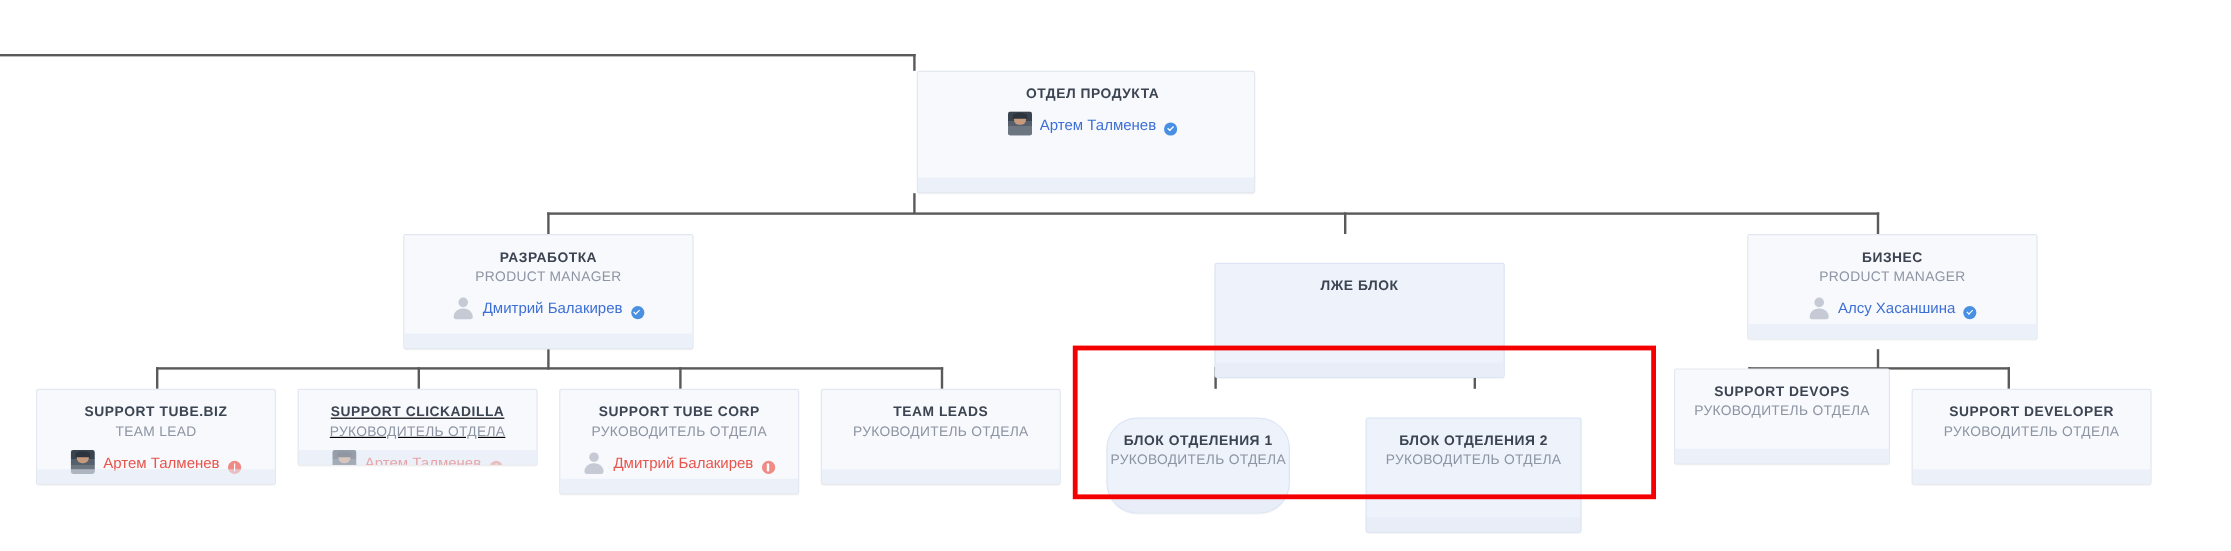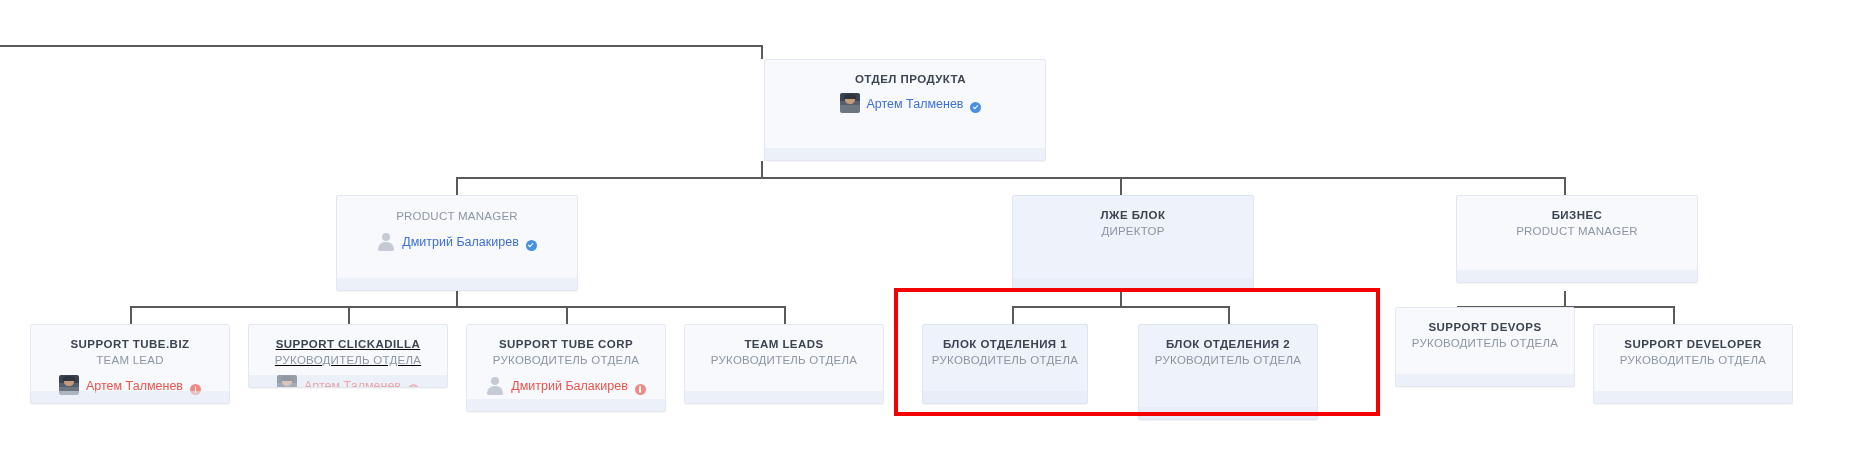--- a/index.html
+++ b/index.html
@@ -36,20 +36,21 @@
     border: 1px solid #e3e8f0;
     border-radius: 2px;
     box-shadow: 0 1px 0 rgba(0,0,0,0.04);
     text-align: center;
     padding-top: 12px;
     overflow: hidden;
   }
   .node.tint {
     background: #edf2fb;
     border-color: #dde5f4;
+    margin-top: 24px;
   }
   .node::after {
     content: "";
     position: absolute;
     left: 0; right: 0; bottom: 0;
     height: 12px;
     background: rgba(228,234,245,0.55);
   }
 
   .node-title {
@@ -208,36 +209,41 @@
   <div class="node" style="left:764px; top:59px; width:282px; height:102px;padding-left:11px;">
     <div class="node-title">ОТДЕЛ ПРОДУКТА</div>
     <div class="person">
       <span class="avatar-photo"></span>
       <span class="person-name">Артем Талменев</span>
       <span class="badge ok"></span>
     </div>
   </div>
 
   <div class="node" style="left:336px; top:195px; width:242px; height:96px;">
+    <div class="node-title">РАЗРАБОТКА</div>
     <div class="node-role">PRODUCT MANAGER</div>
     <div class="person">
       <span class="avatar-generic"></span>
       <span class="person-name">Дмитрий Балакирев</span>
       <span class="badge ok"></span>
     </div>
   </div>
 
   <div class="node tint" style="left:1012px; top:195px; width:242px; height:96px;">
     <div class="node-title">ЛЖЕ БЛОК</div>
-    <div class="node-role">ДИРЕКТОР</div>
   </div>
 
   <div class="node" style="left:1456px; top:195px; width:242px; height:88px;">
     <div class="node-title">БИЗНЕС</div>
     <div class="node-role">PRODUCT MANAGER</div>
+    <div class="person">
+      <span class="avatar-generic"></span>
+      <span class="person-name">Алсу Хасаншина</span>
+      <span class="badge ok"></span>
+    </div>
   </div>
 
   <div class="node" style="left:30px; top:324px; width:200px; height:80px;">
     <div class="node-title">SUPPORT TUBE.BIZ</div>
     <div class="node-role">TEAM LEAD</div>
     <div class="person">
       <span class="avatar-photo"></span>
       <span class="person-name alert">Артем Талменев</span>
       <span class="badge warn"></span>
     </div>
@@ -261,21 +267,21 @@
       <span class="person-name alert">Дмитрий Балакирев</span>
       <span class="badge warn"></span>
     </div>
   </div>
 
   <div class="node" style="left:684px; top:324px; width:200px; height:80px;">
     <div class="node-title">TEAM LEADS</div>
     <div class="node-role">РУКОВОДИТЕЛЬ ОТДЕЛА</div>
   </div>
 
-  <div class="node tint" style="left:922px; top:324px; width:166px; height:80px;">
+  <div class="node tint" style="left:922px; top:324px; width:153px; height:80px;border-radius:26px;">
     <div class="node-title">БЛОК ОТДЕЛЕНИЯ 1</div>
     <div class="node-role">РУКОВОДИТЕЛЬ ОТДЕЛА</div>
   </div>
 
   <div class="node tint" style="left:1138px; top:324px; width:180px; height:96px;">
     <div class="node-title">БЛОК ОТДЕЛЕНИЯ 2</div>
     <div class="node-role">РУКОВОДИТЕЛЬ ОТДЕЛА</div>
   </div>
 
   <div class="node" style="left:1395px; top:307px; width:180px; height:80px;">

